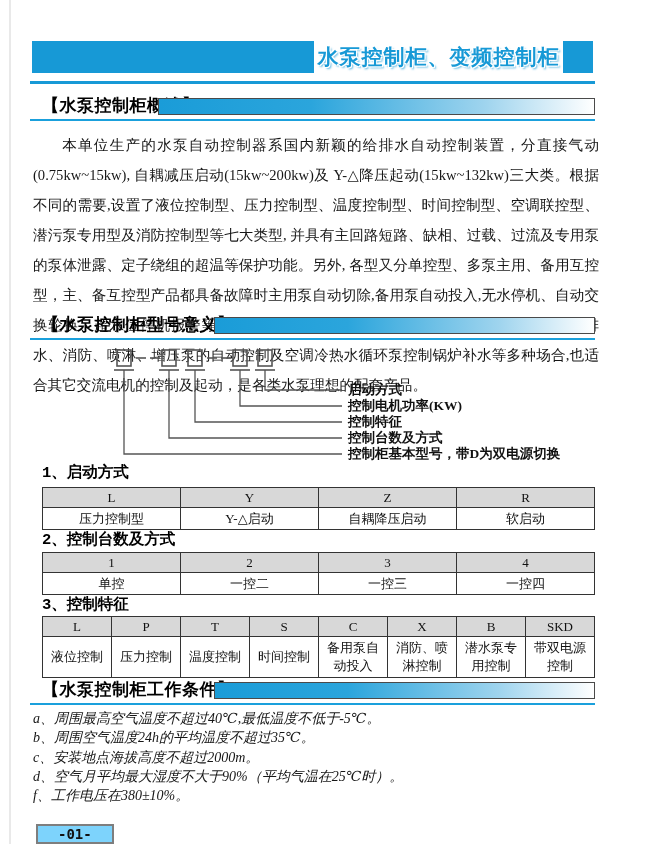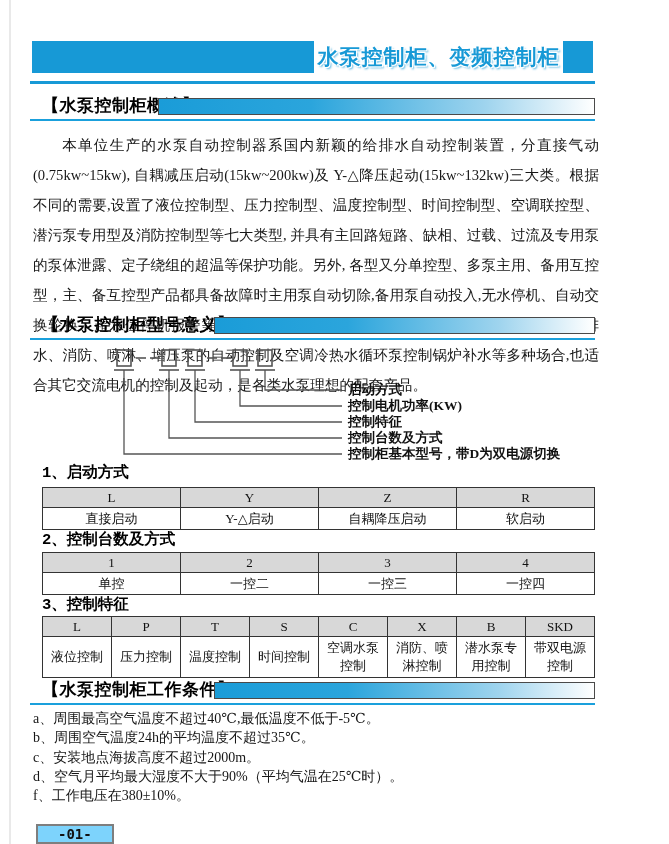--- a/index.html
+++ b/index.html
@@ -41,21 +41,21 @@
   
   .num-heading { position:absolute; left:42px; font-size:15.5px; font-weight:bold; color:#000;font-family:Liberation Mono, monospace; }
   table.dtable { position:absolute; left:42px; width:553px; border-collapse:collapse; table-layout:fixed;
                  font-size:13px; text-align:center; color:#111; }
   table.dtable th { background:var(--th-bg); border:1px solid #333; height:17px; font-weight:normal; }
   table.dtable td { background:#fff; border:1px solid #333; height:19px; }
   table.dtable.tall td { height:38px; line-height:1.35; padding:1px 7px; }
 
   
   .conditions { position:absolute; left:33px; top:709px; width:566px; font-size:14px; color:#161616; }
-  .cond-item  { line-height:19.3px; }
+  .cond-item  { line-height:19.3px;font-style:italic; }
 
   
   .page-num {
     position:absolute; left:36px; top:824px; height:16px; line-height:16px;
     border:2px solid #7e7e7e; background:#7dd3fc; padding:0 20px;
     font-family:"DejaVu Sans Mono","Liberation Mono",monospace; font-weight:bold; font-size:14px; color:#111;
   }
 </style>
 </head>
 <body>
@@ -117,21 +117,21 @@
   <div class="num-heading" style="top:462px;">1、启动方式</div>
   <table class="dtable" style="top:487px;">
     <tbody>
         <tr>
       <th>L</th>
       <th>Y</th>
       <th>Z</th>
       <th>R</th>
     </tr>
     <tr>
-      <td>直接启动</td>
+      <td>压力控制型</td>
       <td>Y-△启动</td>
       <td>自耦降压启动</td>
       <td>软启动</td>
     </tr>
   </tbody>
     </table>
 
   <div class="num-heading" style="top:529px;">2、控制台数及方式</div>
   <table class="dtable" style="top:552px;">
     <tbody>
@@ -161,21 +161,21 @@
       <th>C</th>
       <th>X</th>
       <th>B</th>
       <th>SKD</th>
     </tr>
     <tr>
       <td>液位控制</td>
       <td>压力控制</td>
       <td>温度控制</td>
       <td>时间控制</td>
-      <td>空调水泵控制</td>
+      <td>备用泵自动投入</td>
       <td>消防、喷淋控制</td>
       <td>潜水泵专用控制</td>
       <td>带双电源控制</td>
     </tr>
   </tbody>
     </table>
 
   <div class="sec-title" style="top:678px;">【水泵控制柜工作条件】</div>
   <div class="sec-bar" style="left:214px; top:682px; width:379px;"></div>
   <div class="sec-underline" style="top:703px;"></div>

